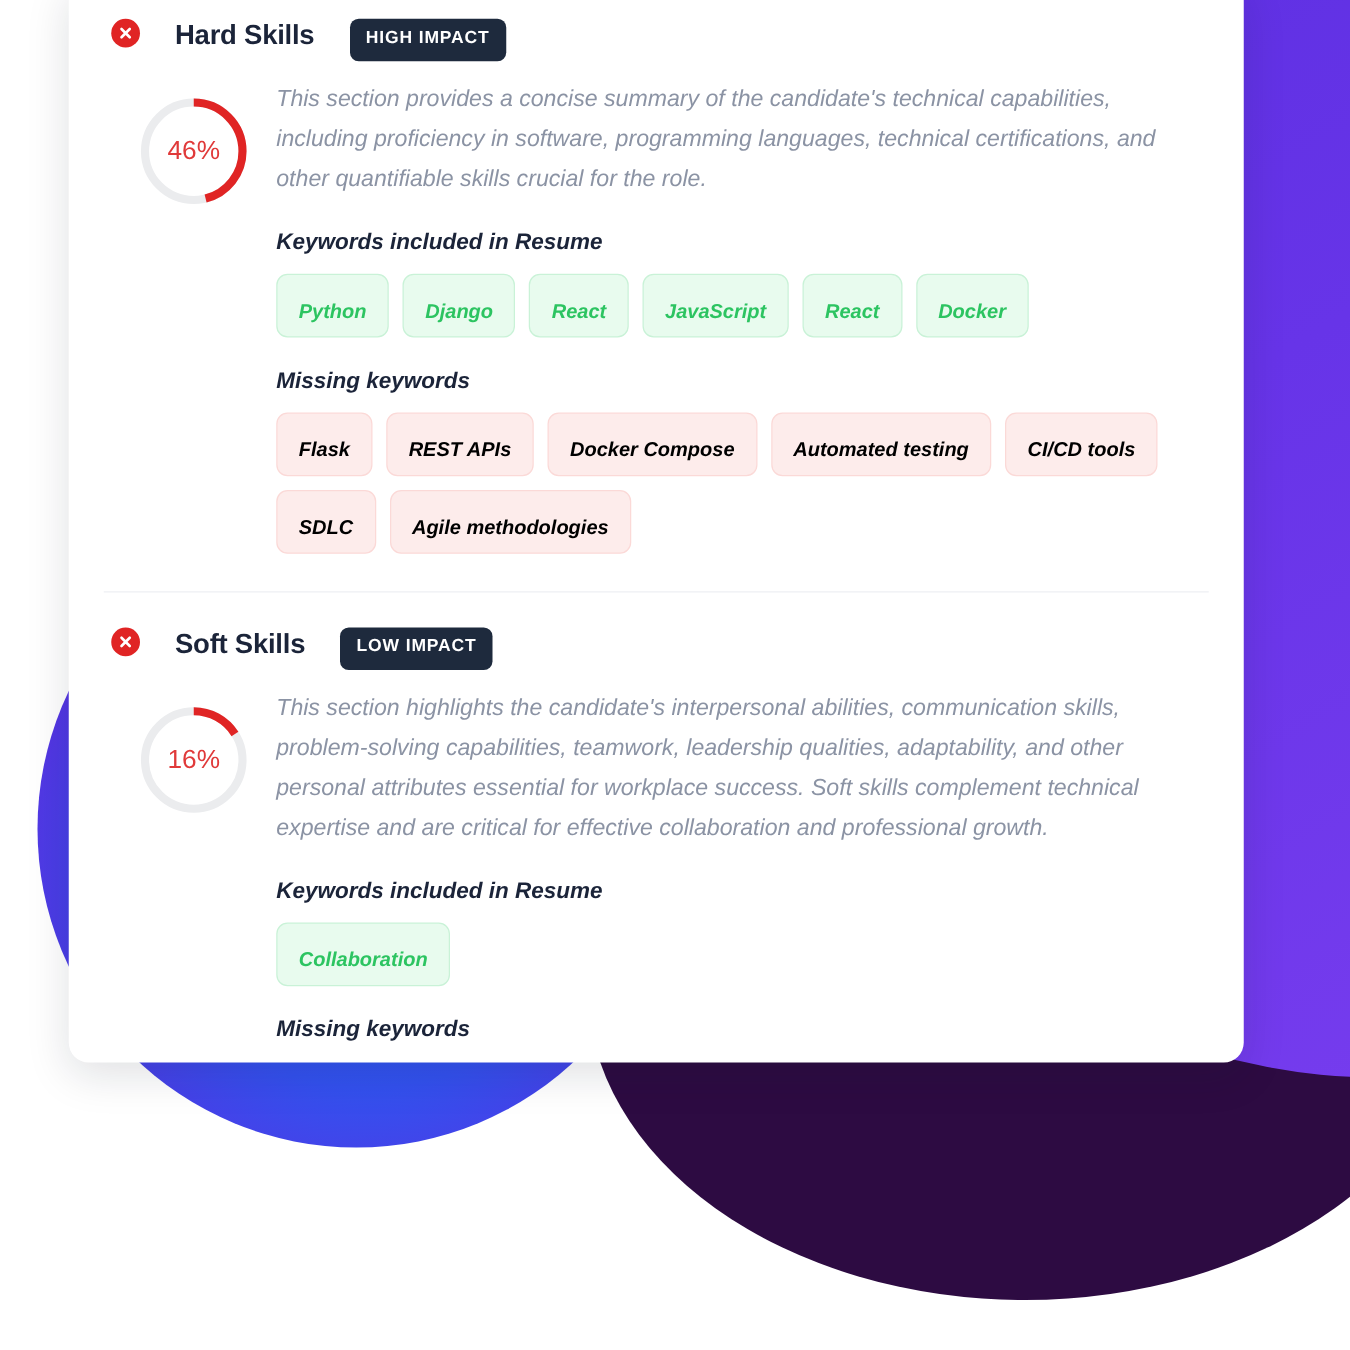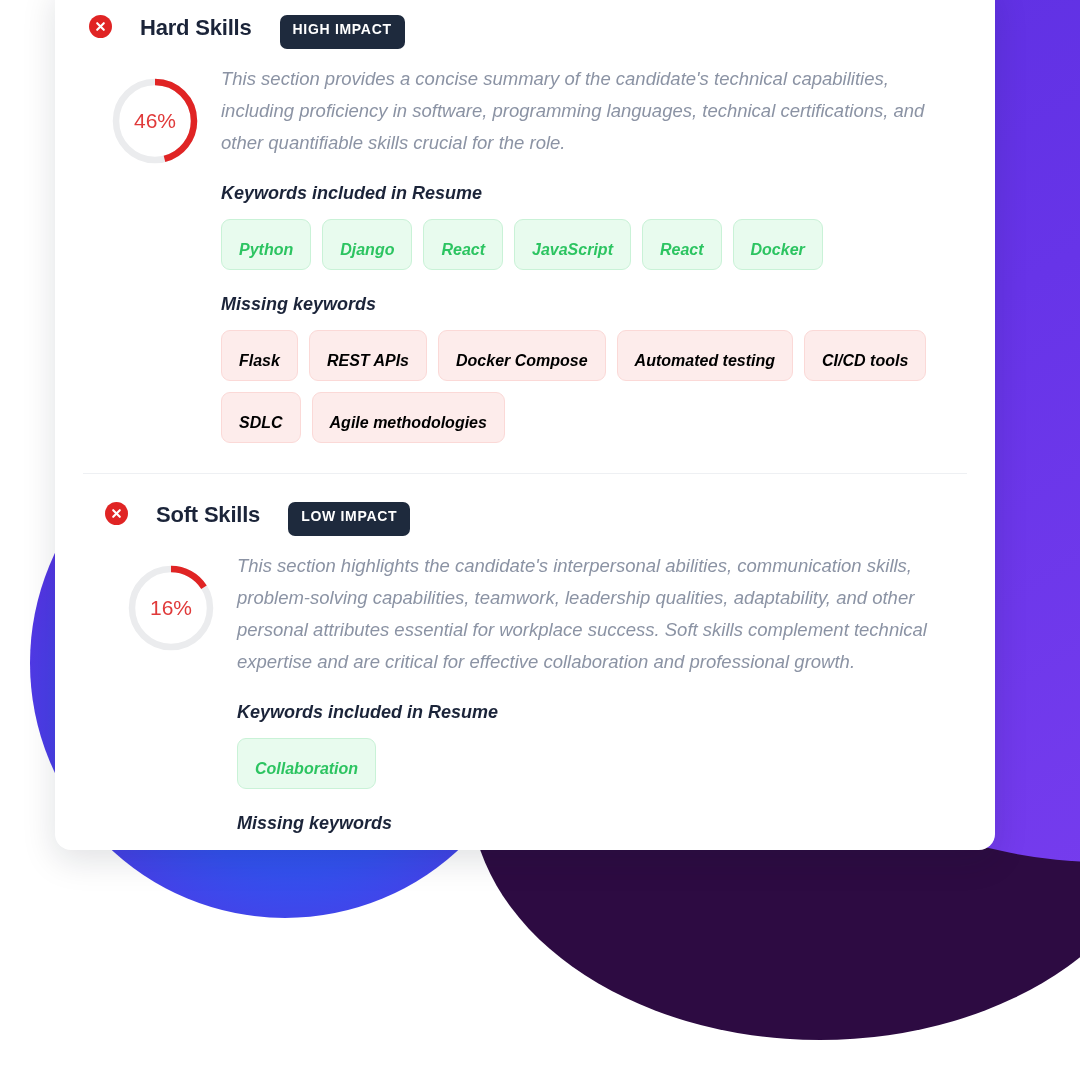--- a/index.html
+++ b/index.html
@@ -251,21 +251,21 @@
             <span class="pill missing">Docker Compose</span>
             <span class="pill missing">Automated testing</span>
             <span class="pill missing">CI/CD tools</span>
             <span class="pill missing">SDLC</span>
             <span class="pill missing">Agile methodologies</span>
           </div>
         </div>
       </div>
     </div>
     <div class="divider"></div>
-    <div class="section" style="padding-top:28px;padding-bottom:34px;margin-left:16px;">
+    <div class="section" style="padding-top:28px;padding-bottom:34px;">
       <div class="sec-header">
         <span class="status-icon">
           <svg width="11" height="11" viewBox="0 0 11 11">
             <path d="M2.2 2.2 L8.8 8.8 M8.8 2.2 L2.2 8.8" stroke="#ffffff" stroke-width="2.1" stroke-linecap="round"></path>
           </svg>
         </span>
         <span class="sec-title">Soft Skills</span>
         <span class="impact-badge">LOW IMPACT</span>
       </div>
       <div class="sec-body">

